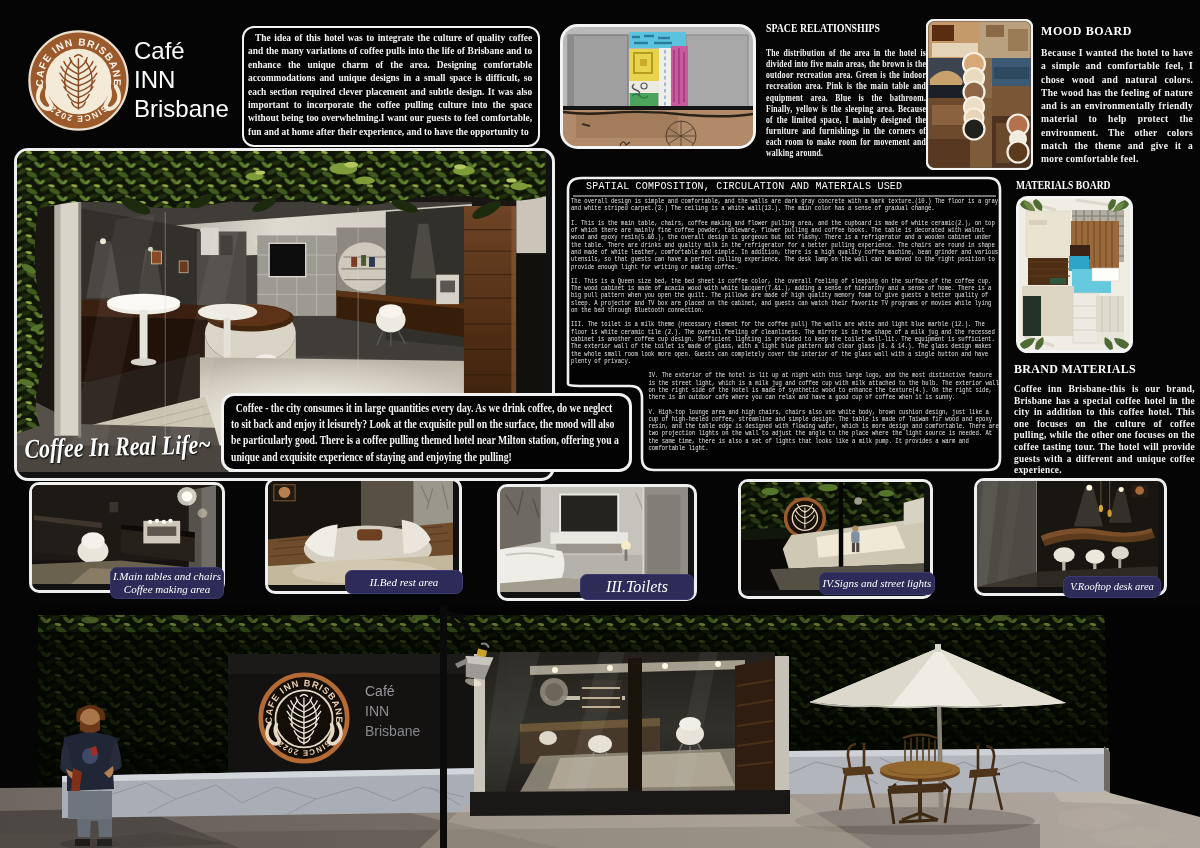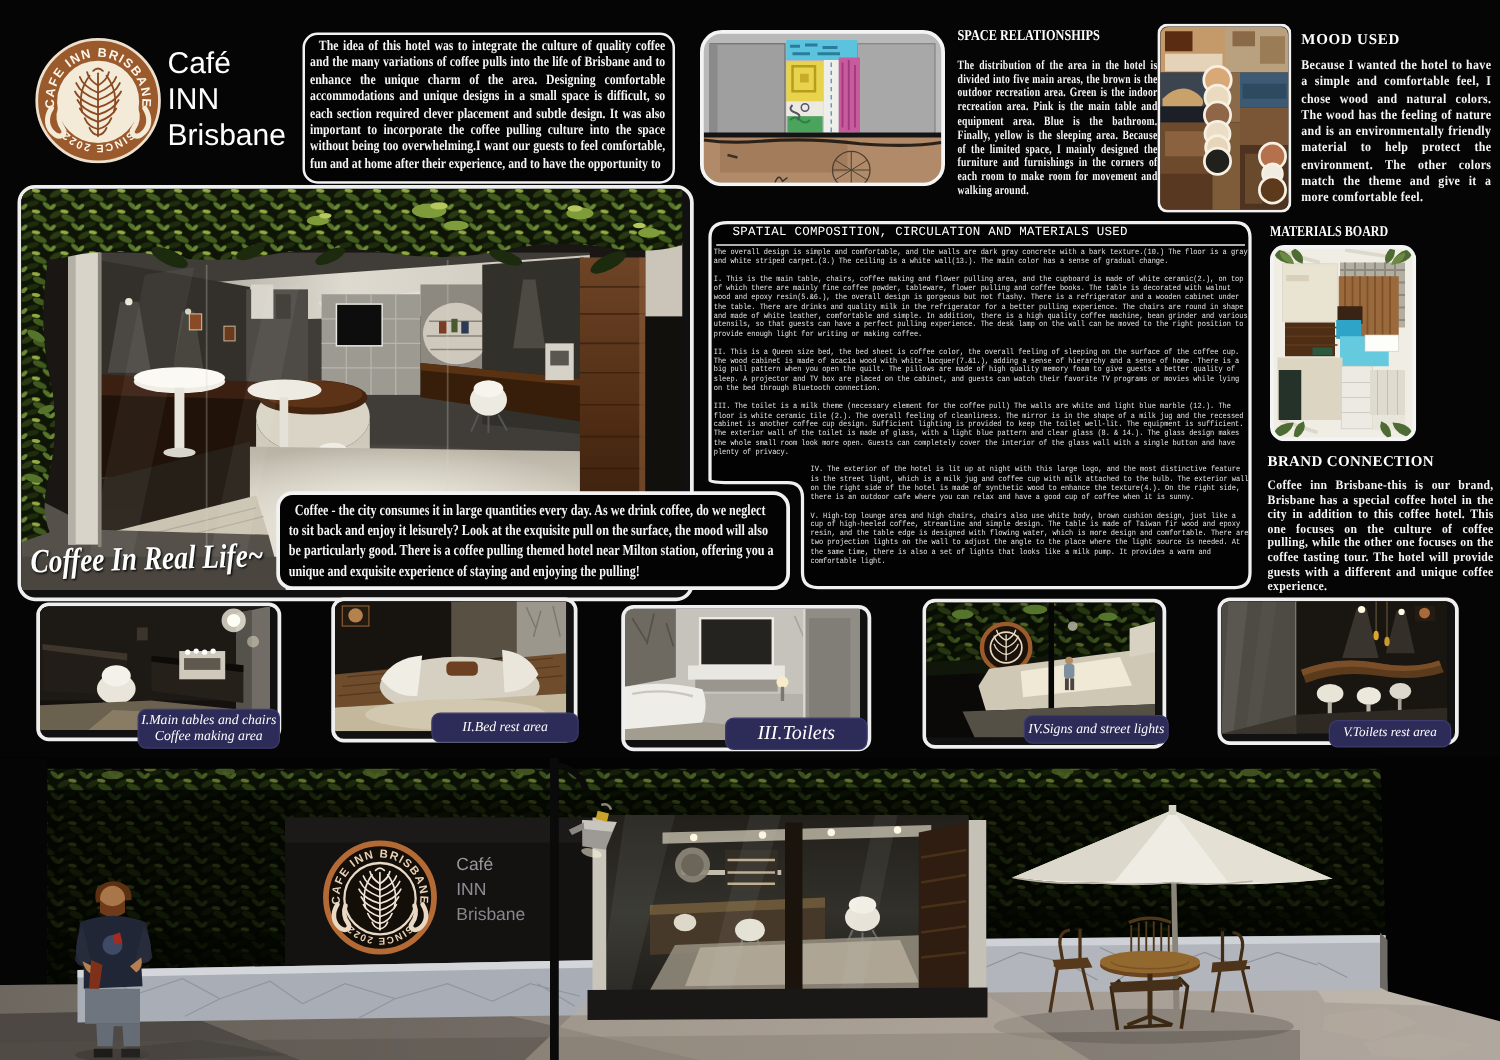--- a/index.html
+++ b/index.html
@@ -170,21 +170,21 @@
     <circle cx="48" cy="99" r="9.5" fill="#e7d5b9" stroke="#f6efe2" stroke-width="2.2"></circle>
     <circle cx="48" cy="110" r="10.5" fill="#20201c" stroke="#f6efe2" stroke-width="2.2"></circle>
 
     <circle cx="92" cy="106" r="10.5" fill="#b5714c" stroke="#f6efe2" stroke-width="2.2"></circle>
     <circle cx="92" cy="120" r="8" fill="#f1ece1" stroke="#f6efe2" stroke-width="2"></circle>
     <circle cx="92" cy="133" r="10.5" fill="#5d3a1c" stroke="#f6efe2" stroke-width="2.2"></circle>
   </g>
 </svg>
 </div>
 
-<div class="head" style="left:1041px;top:24px;">MOOD USED</div>
+<div class="head" style="left:1041px;top:24px;">MOOD BOARD</div>
 
 <div class="body-t" style="left:1041px;top:46px;width:172px;transform:scaleX(0.884);transform-origin:0 0;font-size:10.8px;line-height:13.3px;letter-spacing:0.3px;">Because I wanted the hotel to have a simple and comfortable feel, I chose wood and natural colors. The wood has the feeling of nature and is an environmentally friendly material to help protect the environment. The other colors match the theme and give it a more comfortable feel.</div>
 
 <svg class="abs" style="left:560px;top:170px;" width="450" height="310" viewBox="0 0 450 310">
   <path d="M 22,8 H 428 Q 440,8 440,20 V 288 Q 440,300 428,300 H 94 Q 82,300 82,288 V 228 Q 82,216 70,216 H 20 Q 8,216 8,214 V 20 Q 8,8 22,8 Z" fill="#020202" stroke="#f0f0f0" stroke-width="2.6"></path>
   <line x1="13" y1="26" x2="436" y2="26" stroke="#e8e8e8" stroke-width="1.2"></line>
 </svg>
 
 <div class="abs" style="left:586px;top:181px;color:#fff;font-family:'Liberation Mono',monospace;font-weight:normal;font-size:10px;letter-spacing:0.2px;">SPATIAL COMPOSITION, CIRCULATION AND MATERIALS USED</div>
 
@@ -432,21 +432,21 @@
             <path d="M94,154 q-8,-6 -5,-13 q8,3 8,12 Z"></path>
     </g>
     <g fill="#6d8a45">
             <path d="M8,5 q10,3 11,10 q-9,-1 -11,-8 Z"></path>
             <path d="M108,6 q-10,3 -11,10 q9,-1 11,-8 Z"></path>
           </g>
   </g>
 </svg>
 </div>
 
-<div class="head" style="left:1014px;top:362px;letter-spacing:0.3px;">BRAND CONNECTION</div>
+<div class="head" style="left:1014px;top:362px;letter-spacing:0.3px;">BRAND MATERIALS</div>
 
 <div class="body-t" style="left:1014px;top:383px;width:201px;transform:scaleX(0.90);transform-origin:0 0;font-size:10.4px;line-height:11.6px;letter-spacing:0.3px;">Coffee inn Brisbane-this is our brand, Brisbane has a special coffee hotel in the city in addition to this coffee hotel. This one focuses on the culture of coffee pulling, while the other one focuses on the coffee tasting tour. The hotel will provide guests with a different and unique coffee experience.</div>
 
 <div class="ph" id="photo1" style="left:29px;top:482px;width:190px;height:105px;">
 <svg width="184" height="99" viewBox="0 0 190 105" preserveAspectRatio="none">
   <rect width="190" height="105" fill="#14110e"></rect>
 
   <rect x="0" y="0" width="190" height="80" fill="#1d1915"></rect>
 
   <polygon points="162,6 190,0 190,105 162,105" fill="#716d66"></polygon>
@@ -616,21 +616,21 @@
   <ellipse cx="122" cy="80" rx="10" ry="7.6" fill="#ece8dc"></ellipse>
         <rect x="120" y="87" width="3.4" height="15" fill="#b8b4a8"></rect>
   <ellipse cx="148" cy="76" rx="9" ry="7" fill="#dcd8cc"></ellipse>
         <rect x="146" y="82" width="3" height="14" fill="#a8a498"></rect>
 
   <polygon points="62,96 187,90 187,112 62,112" fill="#2e2a23"></polygon>
   <polygon points="0,112 62,96 62,112" fill="#3a362e"></polygon>
 </svg>
 </div>
 
-<div class="lbl" style="left:1063px;top:576px;width:96px;height:20px;font-size:10.5px;line-height:20px;">V.Toilets rest area</div>
+<div class="lbl" style="left:1063px;top:576px;width:96px;height:20px;font-size:10.5px;line-height:20px;">V.Rooftop desk area</div>
 
 <div class="abs" id="exterior" style="left:0px;top:606px;width:1200px;height:242px;overflow:hidden;background:#070707;">
 <svg width="1200" height="242" viewBox="0 0 1200 242">
   <defs>
     <linearGradient id="paveg" x1="0" y1="0" x2="1" y2="0">
       <stop offset="0" stop-color="#6e6760"></stop>
             <stop offset="0.45" stop-color="#948c84"></stop>
             <stop offset="0.8" stop-color="#aaa199"></stop>
             <stop offset="1" stop-color="#b0a79e"></stop>
     </linearGradient>

